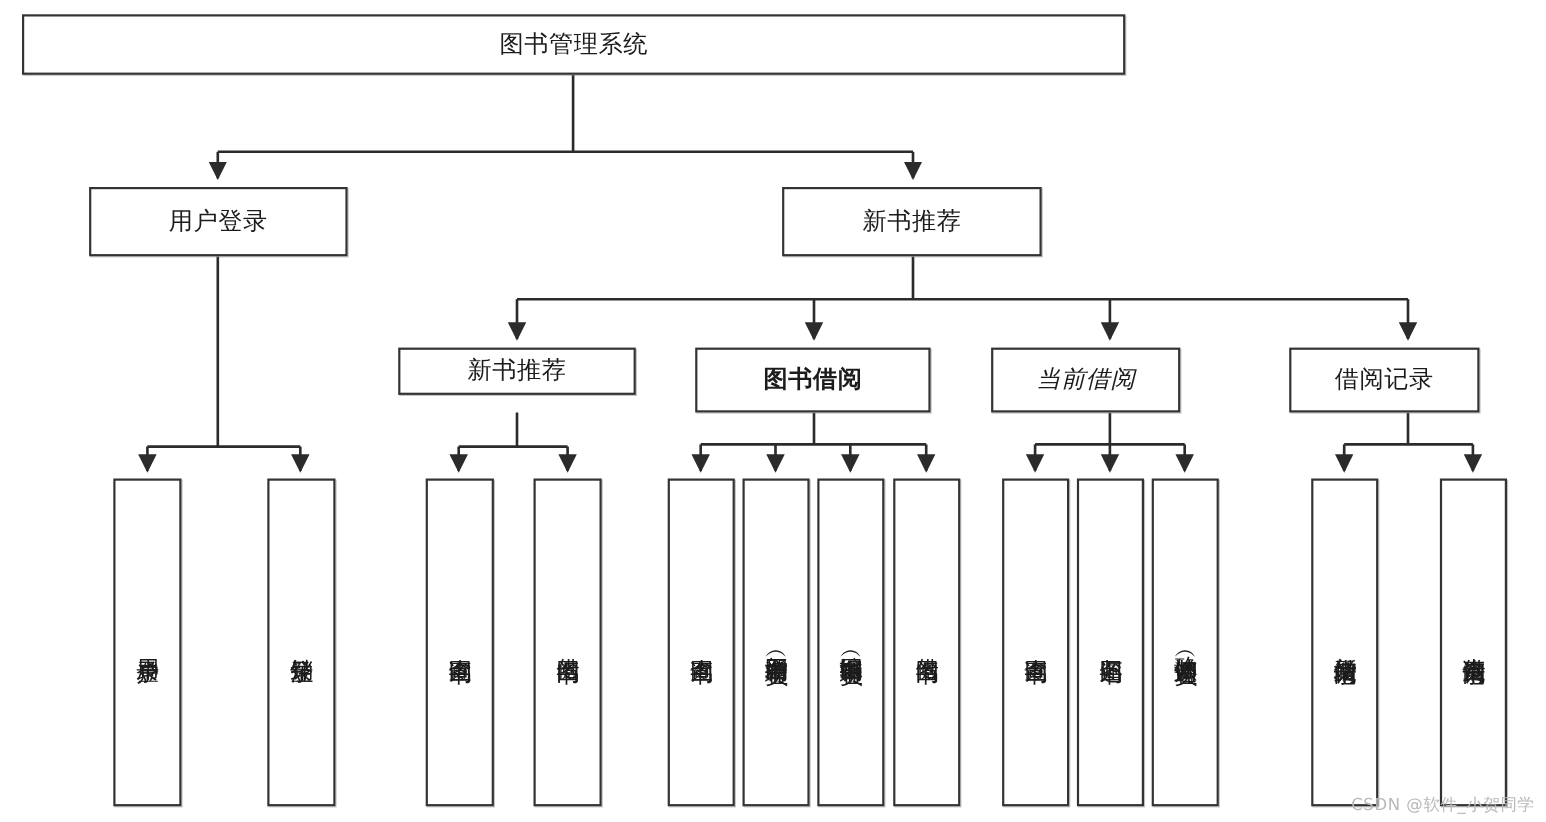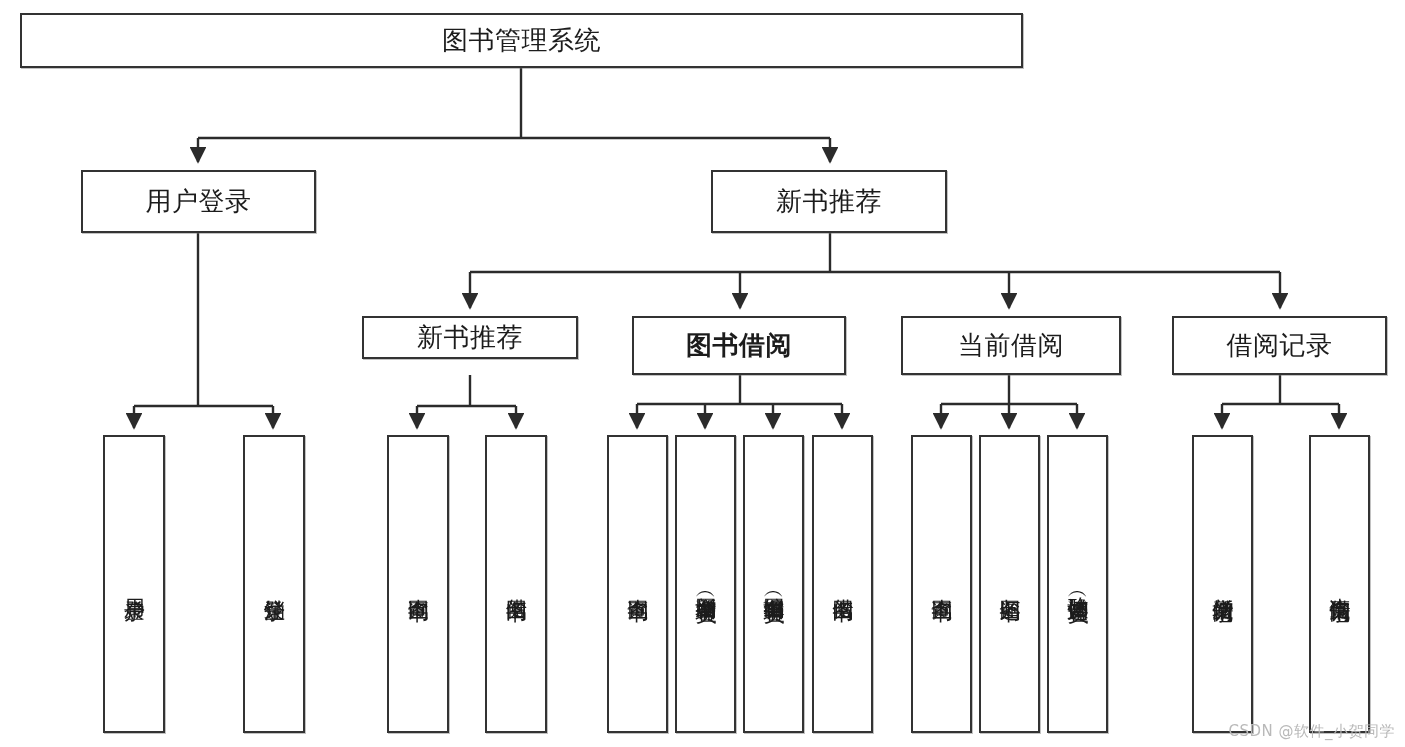--- a/index.html
+++ b/index.html
@@ -32,21 +32,21 @@
     position: absolute;
     box-sizing: border-box;
     background: #ffffff;
     border: 2px solid #333333;
     display: flex;
     align-items: center;
     justify-content: center;
     box-shadow: 1px 1px 0 rgba(120,120,120,0.45);
   }
   .node .lbl {
-    font-size: 26px;
+    font-size: 22px;
     line-height: 1.15;
     letter-spacing: 0.5px;
     color: #1c1c1c;
     white-space: nowrap;
   }
   .node-leaf {
     writing-mode: vertical-rl;
     text-orientation: upright;
   }
   .node-leaf .lbl {
@@ -133,24 +133,24 @@
   <div class="node" style="left:711px; top:170px; width:236px; height:63px;">
     <span class="lbl">新书推荐</span>
   </div>
 
   <div class="node" style="left:362px; top:316px; width:216px; height:43px;">
     <span class="lbl">新书推荐</span>
   </div>
   <div class="node" style="left:632px; top:316px; width:214px; height:59px;font-weight:bold;">
     <span class="lbl">图书借阅</span>
   </div>
-  <div class="node" style="left:901px; top:316px; width:220px; height:59px;">
+  <div class="node" style="left:901px; top:316px; width:172px; height:59px;font-style:italic;">
     <span class="lbl">当前借阅</span>
   </div>
-  <div class="node" style="left:1172px; top:316px; width:215px; height:59px;">
+  <div class="node" style="left:1172px; top:316px; width:173px; height:59px;">
     <span class="lbl">借阅记录</span>
   </div>
 
   <div class="node node-leaf" style="left:103px; top:435px; width:62px; height:298px;">
     <span class="lbl">用户登录</span>
   </div>
   <div class="node node-leaf" style="left:243px; top:435px; width:62px; height:298px;">
     <span class="lbl">注销登录</span>
   </div>
 

